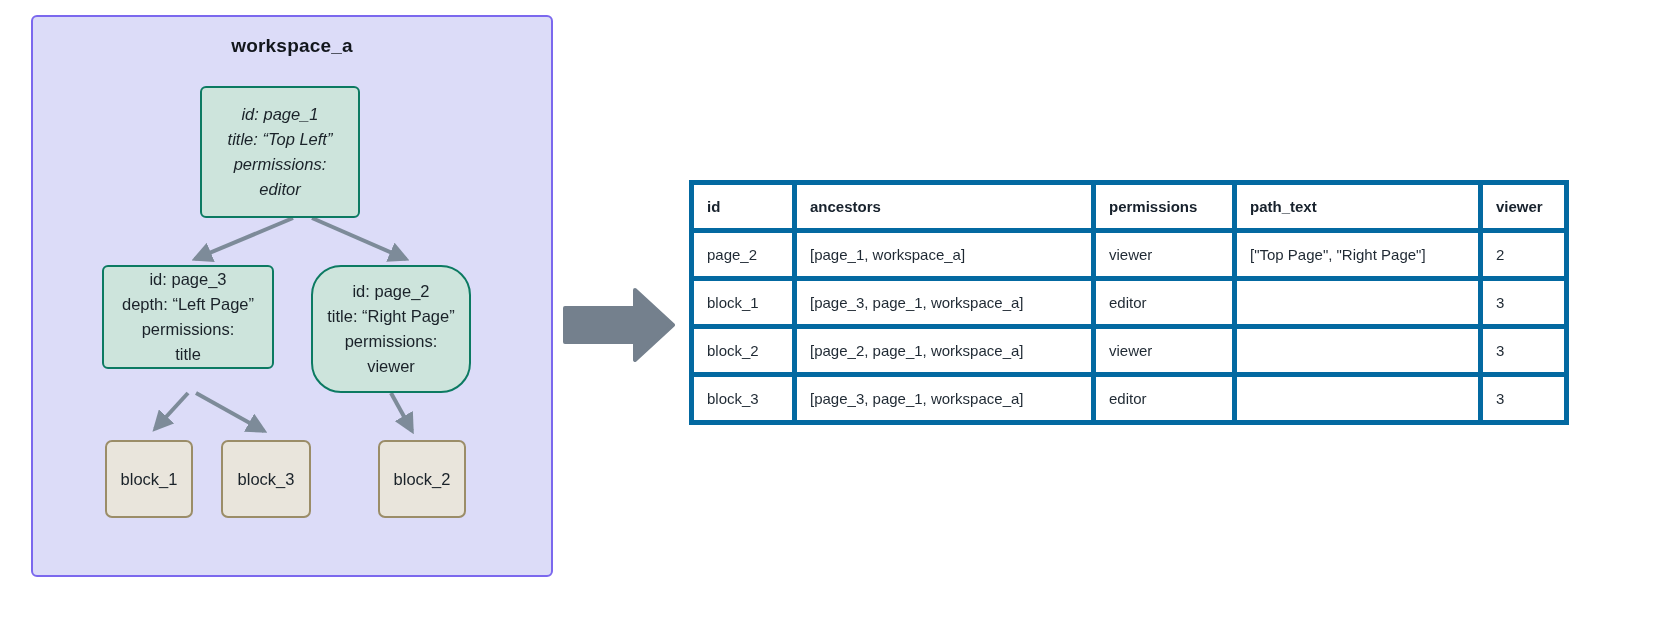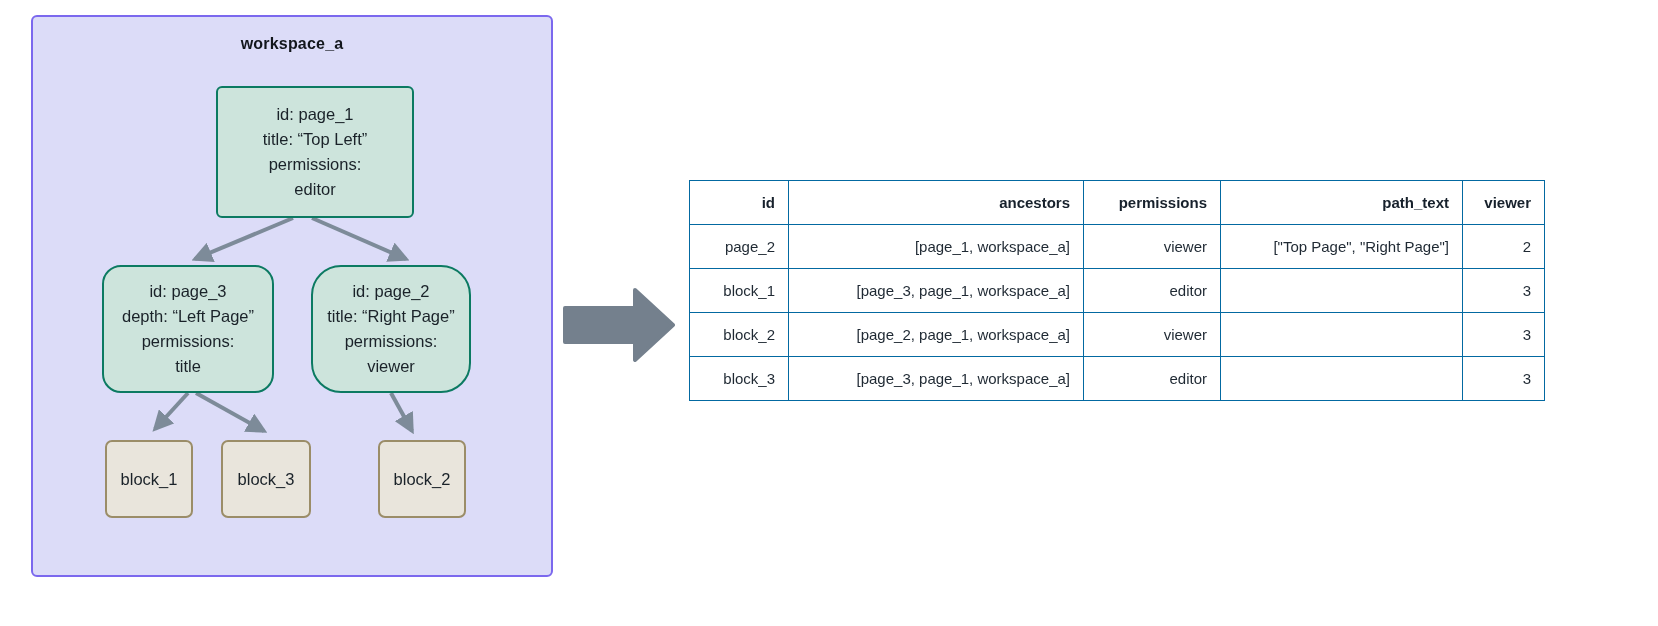--- a/index.html
+++ b/index.html
@@ -32,21 +32,21 @@
     border: 2px solid #7b68ee;
     border-radius: 6px;
     box-sizing: border-box;
   }
   .workspace-title {
     position: absolute;
     left: 0;
     top: 18px;
     width: 100%;
     text-align: center;
-    font-size: 16px;
+    font-size: 19px;
     font-weight: bold;
     letter-spacing: .2px;
     color: #12161c;
   }
 
   
   .node {
     position: absolute;
     box-sizing: border-box;
     display: flex;
@@ -65,22 +65,22 @@
   }
   .node.block {
     background: #e9e5dc;
     border: 2px solid #9b8d68;
     border-radius: 7px;
     font-size: 16.5px;
     color: #1a2229;
   }
   .node .line { display: block; white-space: nowrap; }
 
-  #node-page_1 { left: 216px; top: 86px;  width: 198px; height: 132px; }
-  #node-page_3 { left: 102px; top: 265px; width: 172px; height: 128px; border-radius: 19px; }
+  #node-page_1 { left: 200px; top: 86px;  width: 160px; height: 132px; font-style: italic; }
+  #node-page_3 { left: 102px; top: 265px; width: 172px; height: 104px; }
   #node-page_2 { left: 311px; top: 265px; width: 160px; height: 128px; border-radius: 30px; }
   #node-block_1 { left: 105px; top: 440px; width:  88px; height:  78px; }
   #node-block_3 { left: 221px; top: 440px; width:  90px; height:  78px; }
   #node-block_2 { left: 378px; top: 440px; width:  88px; height:  78px; }
 
   
   #edges {
     position: absolute;
     left: 31px;
     top: 15px;
@@ -103,23 +103,23 @@
     position: absolute;
     left: 689px;
     top: 180px;
     border-collapse: collapse;
     font-size: 15px;
     color: #1f2933;
     background: #ffffff;
   }
   .result-table th,
   .result-table td {
-    border: 1px solid #0369a1;
+    border: 5px solid #0369a1;
     padding: 11px 13px;
-    text-align: right;
+    text-align: left;
     vertical-align: middle;
     white-space: nowrap;
     font-weight: normal;
     height: 21px;
   }
   .result-table th {
     font-weight: bold;
     color: #17212c;
   }
   .col-id        { width: 72px; }

